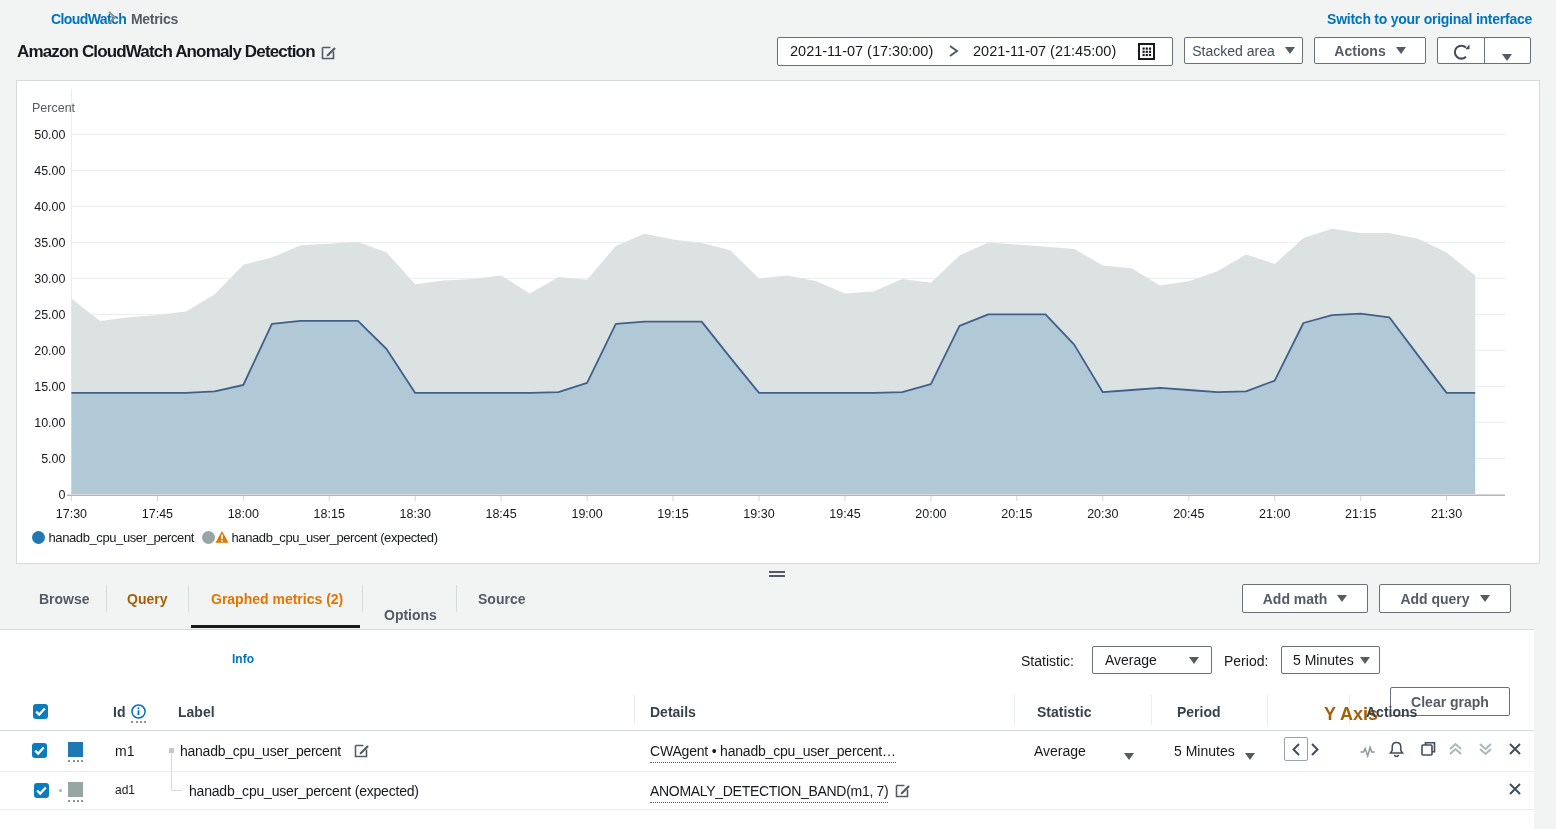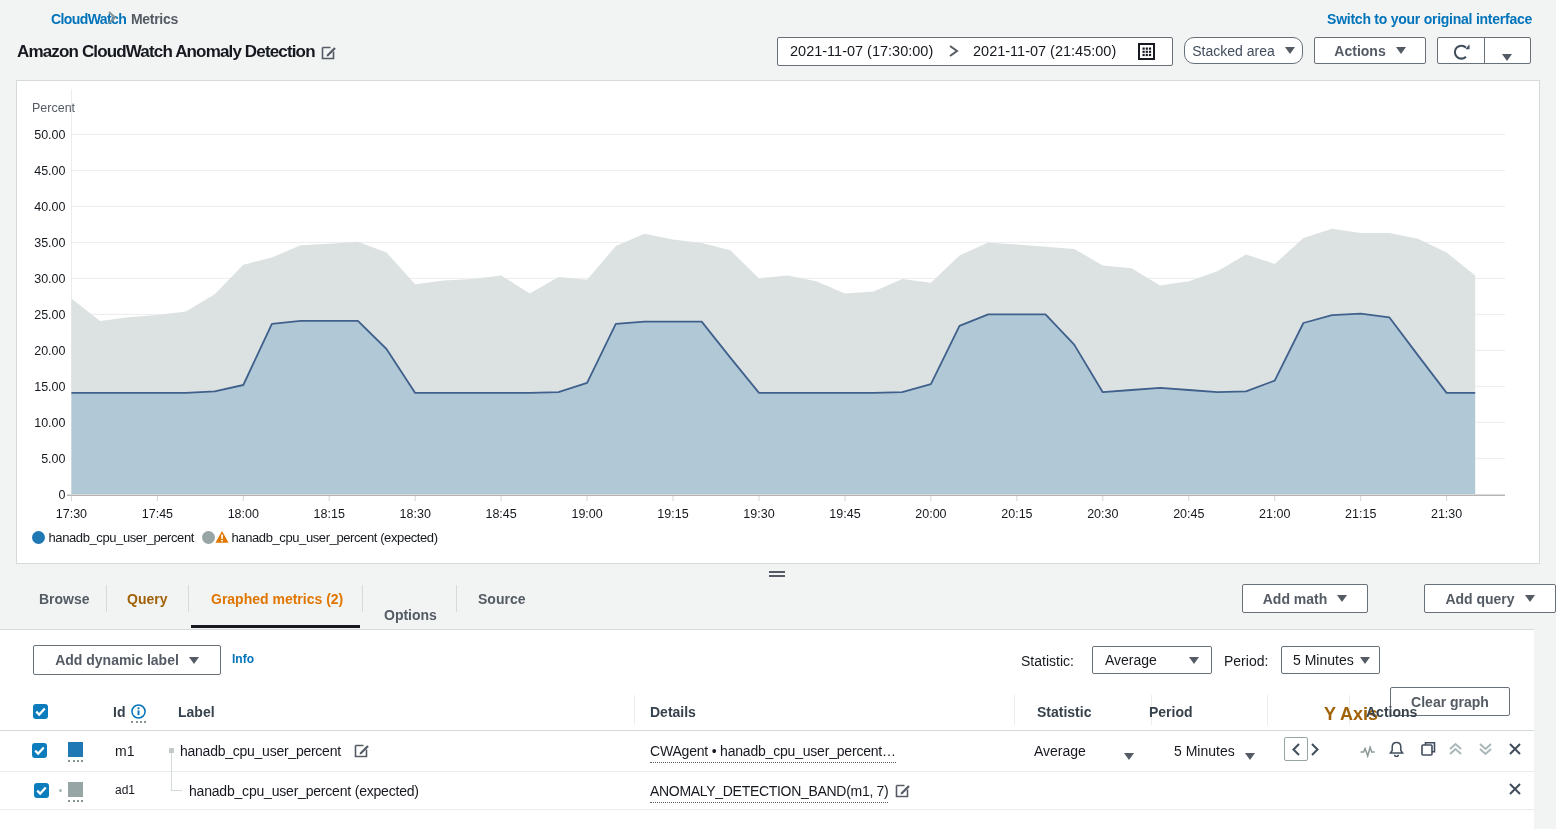--- a/index.html
+++ b/index.html
@@ -41,21 +41,21 @@
       <rect x="10.9" y="4.5" width="2.2" height="2.2" fill="#16191f"></rect>
       <rect x="4.5" y="7.7" width="2.2" height="2.2" fill="#16191f"></rect>
       <rect x="7.7" y="7.7" width="2.2" height="2.2" fill="#16191f"></rect>
       <rect x="10.9" y="7.7" width="2.2" height="2.2" fill="#16191f"></rect>
       <rect x="4.5" y="10.9" width="2.2" height="2.2" fill="#16191f"></rect>
       <rect x="7.7" y="10.9" width="2.2" height="2.2" fill="#16191f"></rect>
       <rect x="10.9" y="10.9" width="2.2" height="2.2" fill="#16191f"></rect>
     </svg>
 </div>
 
-<div class="btn" style="left:1184px;top:37px;width:119px;height:27px;font-weight:normal;color:#414d5c;border-radius:10px;">Stacked area<span class="caret"></span></div>
+<div class="btn" style="left:1184px;top:37px;width:119px;height:27px;font-weight:normal;color:#414d5c;">Stacked area<span class="caret"></span></div>
 <div class="btn" style="left:1314px;top:37px;width:112px;height:27px;">Actions<span class="caret"></span></div>
 <div class="btn" style="left:1437px;top:37px;width:94px;height:27px;padding:0;"></div>
 <div class="abs" style="left:1484px;top:38px;width:1px;height:25px;background:#687078;"></div>
 <div class="abs" style="left:1453px;top:43px;">
   <svg width="17" height="17" viewBox="0 0 16 16">
       <path d="M12.2 12.9 A6.1 6.1 0 1 1 12.2 4.3" fill="none" stroke="#414d5c" stroke-width="1.9"></path>
       <polygon points="11.6,5.9 15.5,5.9 15.5,1.2" fill="#414d5c"></polygon>
     </svg>
 </div>
 <div class="abs" style="left:1502px;top:47px;"><span class="caret" style="margin:0;"></span></div>
@@ -145,25 +145,24 @@
 <div class="abs" style="left:106px;top:585px;width:1px;height:27px;background:#d5dbdb;"></div>
 <div class="abs" style="left:127px;top:591px;font-size:14px;font-weight:bold;color:#a16207;">Query</div>
 <div class="abs" style="left:188px;top:585px;width:1px;height:27px;background:#d5dbdb;"></div>
 <div class="abs" style="left:211px;top:591px;font-size:14px;font-weight:bold;color:#e07600;">Graphed metrics (2)</div>
 <div class="abs" style="left:362px;top:585px;width:1px;height:27px;background:#d5dbdb;"></div>
 <div class="abs" style="left:384px;top:591px;font-size:14px;font-weight:bold;color:#545b64;margin-top:16px;">Options</div>
 <div class="abs" style="left:456px;top:585px;width:1px;height:27px;background:#d5dbdb;"></div>
 <div class="abs" style="left:478px;top:591px;font-size:14px;font-weight:bold;color:#545b64;">Source</div>
 <div class="abs" style="left:191px;top:625px;width:169px;height:3px;background:#16191f;"></div>
 <div class="btn" style="left:1242px;top:584px;width:126px;height:29px;">Add math<span class="caret"></span></div>
-<div class="btn" style="left:1379px;top:584px;width:132px;height:29px;margin-left:45px;">Add query<span class="caret"></span></div>
+<div class="btn" style="left:1379px;top:584px;width:132px;height:29px;">Add query<span class="caret"></span></div>
 
 <div class="abs" style="left:0;top:629px;width:1534px;height:200px;background:#fff;border-top:1px solid #d5dbdb;">
 
-<div class="btn" style="left:33px;top:15px;width:188px;height:30px;">Add dynamic label<span class="caret"></span></div>
 <div class="abs" style="left:232px;top:22px;font-size:12px;font-weight:bold;color:#0073bb;">Info</div>
 <div class="abs" style="left:1021px;top:23px;font-size:14px;color:#16191f;">Statistic:</div>
 <div class="sel" style="left:1092px;top:16px;width:120px;height:28px;padding-left:12px;">Average<span class="caret" style="position:absolute;right:12px;"></span></div>
 <div class="abs" style="left:1224px;top:23px;font-size:14px;color:#16191f;">Period:</div>
 <div class="sel" style="left:1281px;top:16px;width:99px;height:28px;padding-left:11px;">5 Minutes<span class="caret" style="position:absolute;right:9px;"></span></div>
 <div class="btn" style="left:1390px;top:16px;width:120px;height:29px;margin-top:41px;">Clear graph</div>
 
 <div class="abs" style="left:0;top:99.5px;width:1534px;height:1px;background:#d5dbdb;"></div>
 <div class="abs" style="left:634px;top:65px;width:1px;height:30px;background:#eaeded;"></div>
 <div class="abs" style="left:1014px;top:65px;width:1px;height:30px;background:#eaeded;"></div>
@@ -176,21 +175,21 @@
 <div class="abs" style="left:113px;top:74px;font-size:14px;font-weight:bold;color:#37424c;">Id</div>
 <div class="abs" style="left:131px;top:74px;"><svg width="15" height="15" viewBox="0 0 16 16">
         <circle cx="8" cy="8" r="7" fill="none" stroke="#0073bb" stroke-width="1.6"></circle>
         <rect x="7" y="6.8" width="2" height="5" fill="#0073bb"></rect>
         <rect x="7" y="3.6" width="2" height="2" fill="#0073bb"></rect>
       </svg></div>
 <div class="abs" style="left:131px;top:91px;width:15px;border-bottom:2px dotted #879596;"></div>
 <div class="abs" style="left:178px;top:74px;font-size:14px;font-weight:bold;color:#37424c;">Label</div>
 <div class="abs" style="left:650px;top:74px;font-size:14px;font-weight:bold;color:#37424c;">Details</div>
 <div class="abs" style="left:1037px;top:74px;font-size:14px;font-weight:bold;color:#37424c;">Statistic</div>
-<div class="abs" style="left:1149px;top:74px;font-size:14px;font-weight:bold;color:#37424c;">Period</div>
+<div class="abs" style="left:1177px;top:74px;font-size:14px;font-weight:bold;color:#37424c;">Period</div>
 <div class="abs" style="left:1324px;top:74px;font-size:18px;font-weight:bold;color:#a16207;">Y Axis</div>
 <div class="abs" style="left:1366px;top:74px;font-size:14px;font-weight:bold;color:#37424c;">Actions</div>
 
 <div class="abs" style="left:0;top:140.5px;width:1534px;height:1px;background:#eaeded;"></div>
 <div class="abs" style="left:32px;top:113px;width:15px;height:15px;background:#0d7cbc;border-radius:3px;"><svg width="15" height="15" viewBox="0 0 15 15">
         <path d="M3.2 7.6 L6.2 10.6 L11.8 4.6" fill="none" stroke="#fff" stroke-width="2.2"></path>
       </svg></div>
 <div class="abs" style="left:68px;top:112px;width:15px;height:15px;background:#1f77b4;"></div>
 <div class="abs" style="left:68px;top:130px;width:15px;border-bottom:2px dotted #879596;"></div>
 <div class="abs" style="left:115px;top:113px;font-size:14px;color:#16191f;">m1</div>

